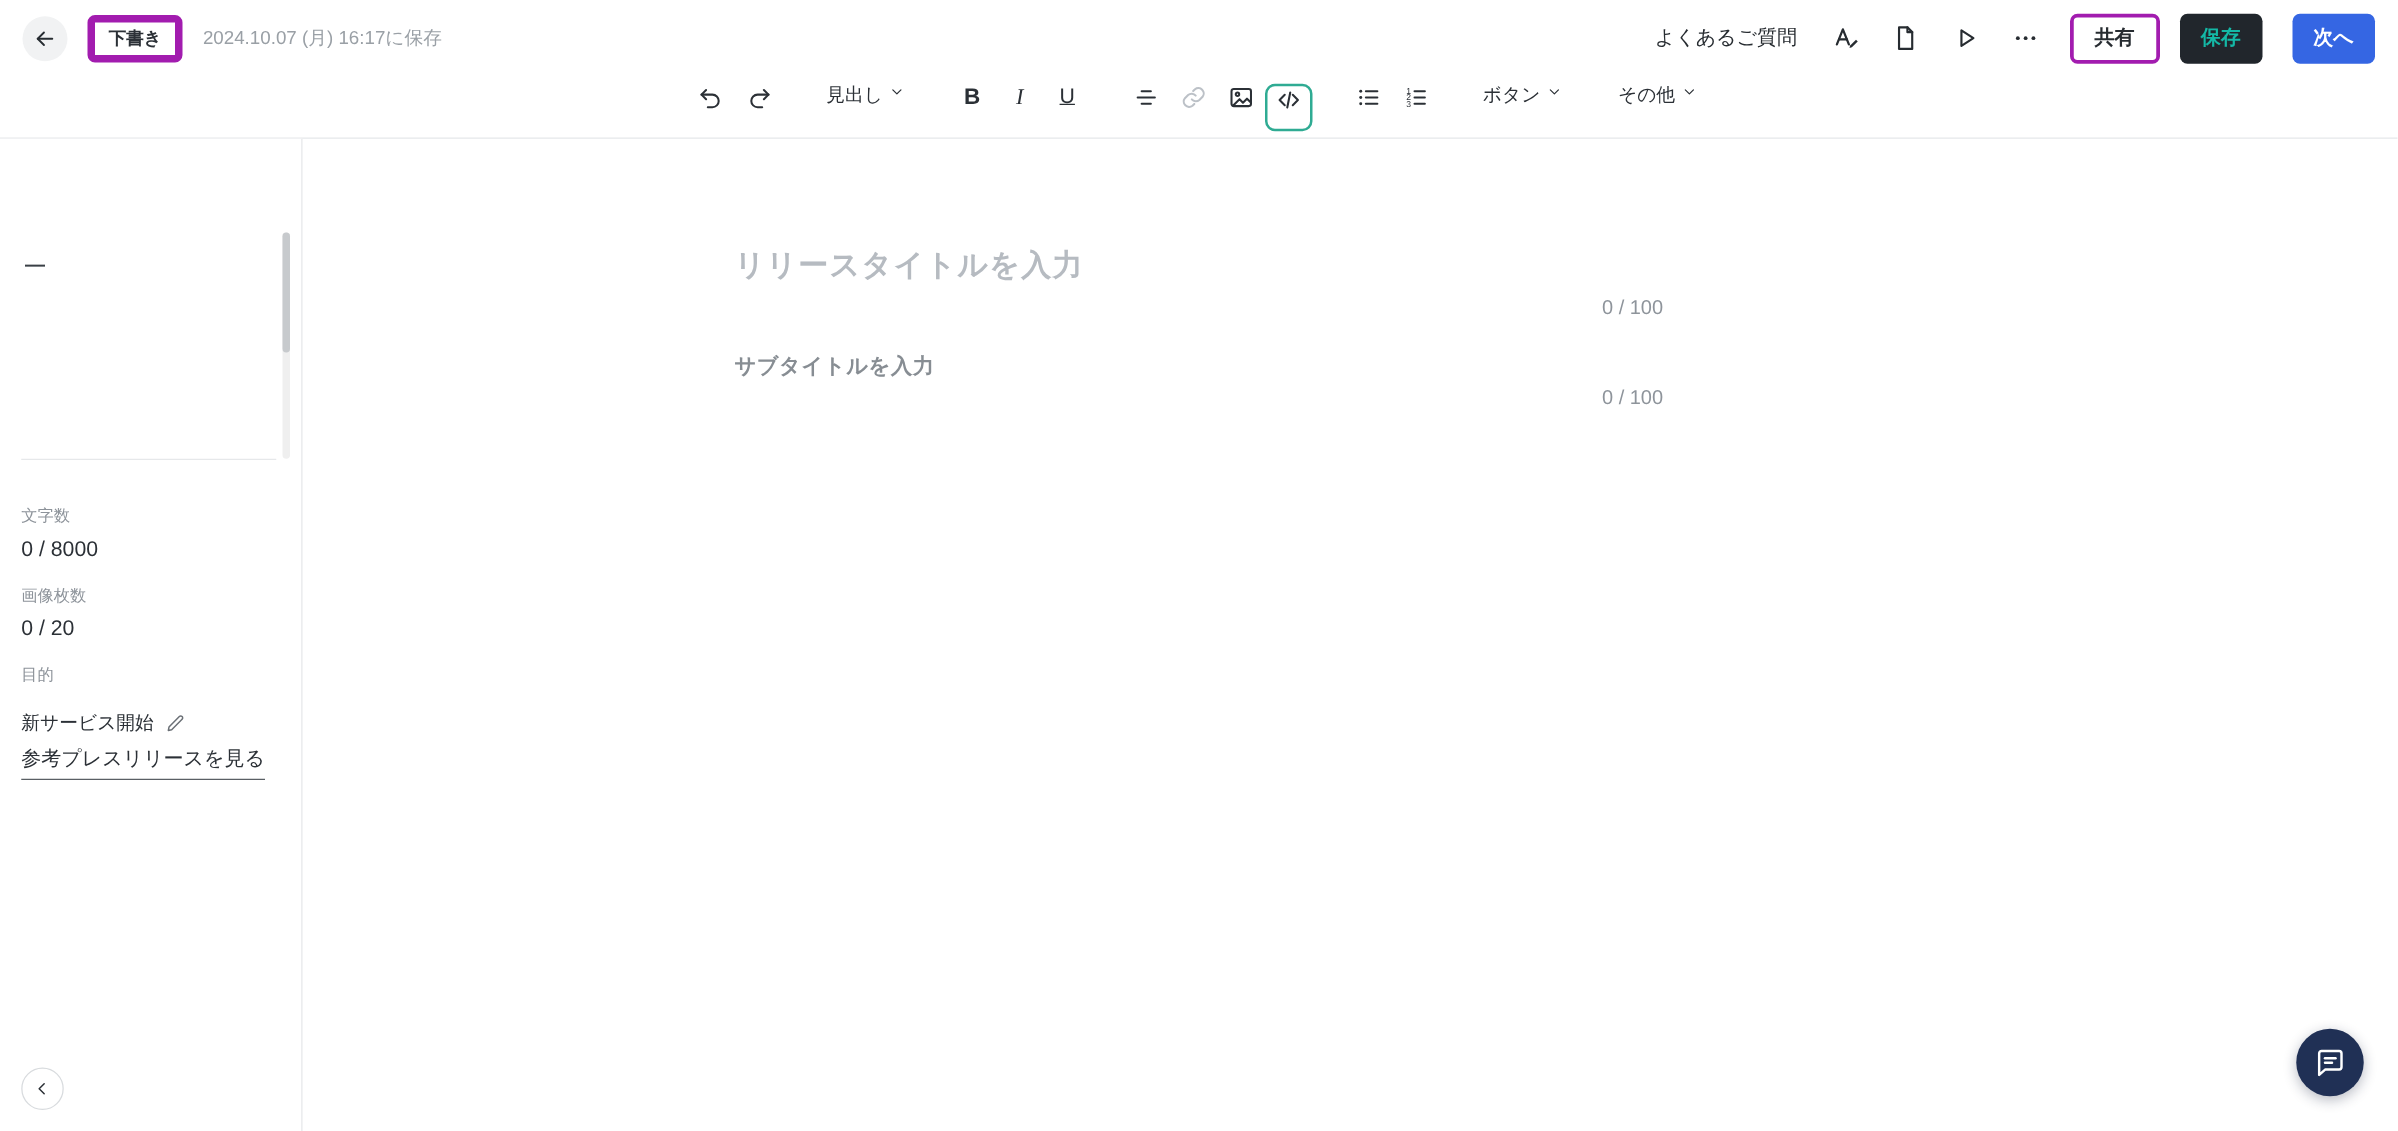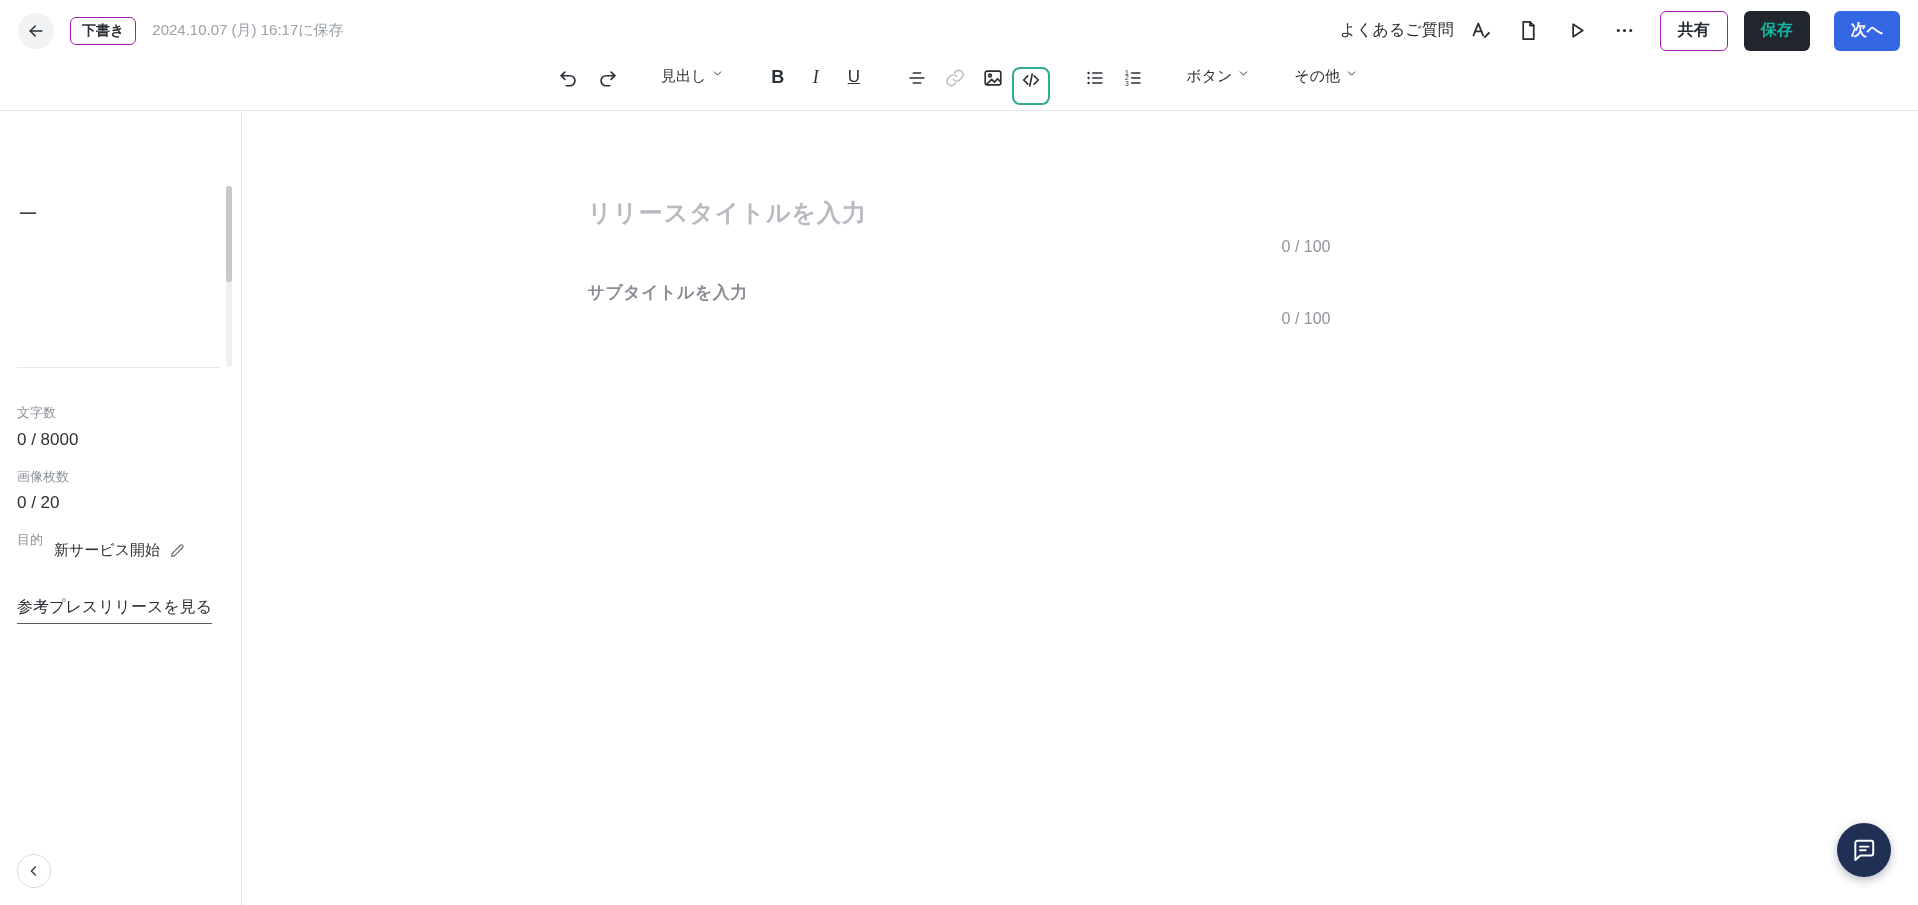--- a/index.html
+++ b/index.html
@@ -14,36 +14,36 @@
   
   .topbar {
     position:absolute; top:0; left:0; right:0; height:61px;
     display:flex; align-items:center; padding:0 18px; background:#fff;
   }
   .back-btn {
     width:36px; height:36px; border-radius:50%; background:#f1f2f3; border:none;
     display:flex; align-items:center; justify-content:center; color:#272c31; cursor:pointer;
   }
   .draft-badge {
-    margin-left:16px; border:1px solid #a21caf; border-radius:6px;
+    margin-left:16px; border:6px solid #a21caf; border-radius:6px;
     padding:4px 11px; font-size:14px; font-weight:bold; color:#2b3036;
   }
   .saved-at { margin-left:16px; font-size:15px; color:#9aa0a6; }
   .topbar-right { margin-left:auto; display:flex; align-items:center; gap:6px; }
-  .faq-link { font-size:16px; color:#272c31; text-decoration:none; cursor:pointer; }
+  .faq-link { font-size:16px; color:#272c31; text-decoration:none; margin-right:12px; cursor:pointer; }
   .icon-btn {
     width:42px; height:42px; border:none; background:transparent; color:#272c31;
     display:flex; align-items:center; justify-content:center; cursor:pointer; border-radius:6px;
   }
   .btn {
     height:40px; padding:0 17px; border-radius:6px; font-size:16px; font-weight:bold;
     display:flex; align-items:center; justify-content:center; cursor:pointer; border:none;
     font-family:inherit;
   }
-  .btn-outline { background:#fff; border:1px solid #a21caf; color:#272c31; margin-left:8px; }
+  .btn-outline { background:#fff; border:3px solid #a21caf; color:#272c31; margin-left:8px; }
   .btn-dark { background:var(--save-dark,#21262c); color:#14b8a6; margin-left:10px; }
   .btn-primary { background:var(--accent-blue,#3566e3); color:#fff; margin-left:18px; }
 
   
   .toolbar {
     position:absolute; top:61px; left:0; right:0; height:50px;
     border-bottom:1px solid #e5e7ea; background:#fff;
     display:flex; align-items:center; justify-content:center;
   }
   .toolbar-inner { display:flex; align-items:center; }
@@ -77,21 +77,21 @@
     position:absolute; top:35px; right:9px; width:6px; height:181px;
     background:#efefef; border-radius:3px; cursor:pointer;
   }
   .mini-scrollbar-thumb { width:6px; height:96px; background:#c7cacd; border-radius:3px; cursor:pointer; }
   .sidebar-divider { position:absolute; top:256px; left:17px; width:204px; height:1px; background:#e6e8ea; }
   .stat-label { position:absolute; left:17px; font-size:13px; color:#8d939a; }
   .stat-value { position:absolute; left:17px; font-size:17px; color:#2b3036; }
   .lbl-chars { top:293px; } .val-chars { top:319px; }
   .lbl-images { top:357px; } .val-images { top:382px; }
   .lbl-purpose { top:420px; }
-  .purpose-row { position:absolute; top:430px; left:17px; display:flex; align-items:center; gap:9px;margin-left:37px; }
+  .purpose-row { position:absolute; top:458px; left:17px; display:flex; align-items:center; gap:9px; }
   .purpose-value { font-size:15px; color:#2b3036; }
   .edit-pencil-btn { border:none; background:transparent; color:#6b7076; cursor:pointer; padding:0; display:flex; }
   .reference-link {
     position:absolute; top:486px; left:17px; font-size:16px; color:#2b3036;
     text-decoration:none; border-bottom:1px solid #5a5f64; padding-bottom:5px; cursor:pointer;
   }
   .collapse-btn {
     position:absolute; left:17px; bottom:17px; width:34px; height:34px; border-radius:50%;
     background:#fff; border:1px solid #d8dbde; color:#2b3036;
     display:flex; align-items:center; justify-content:center; cursor:pointer;

